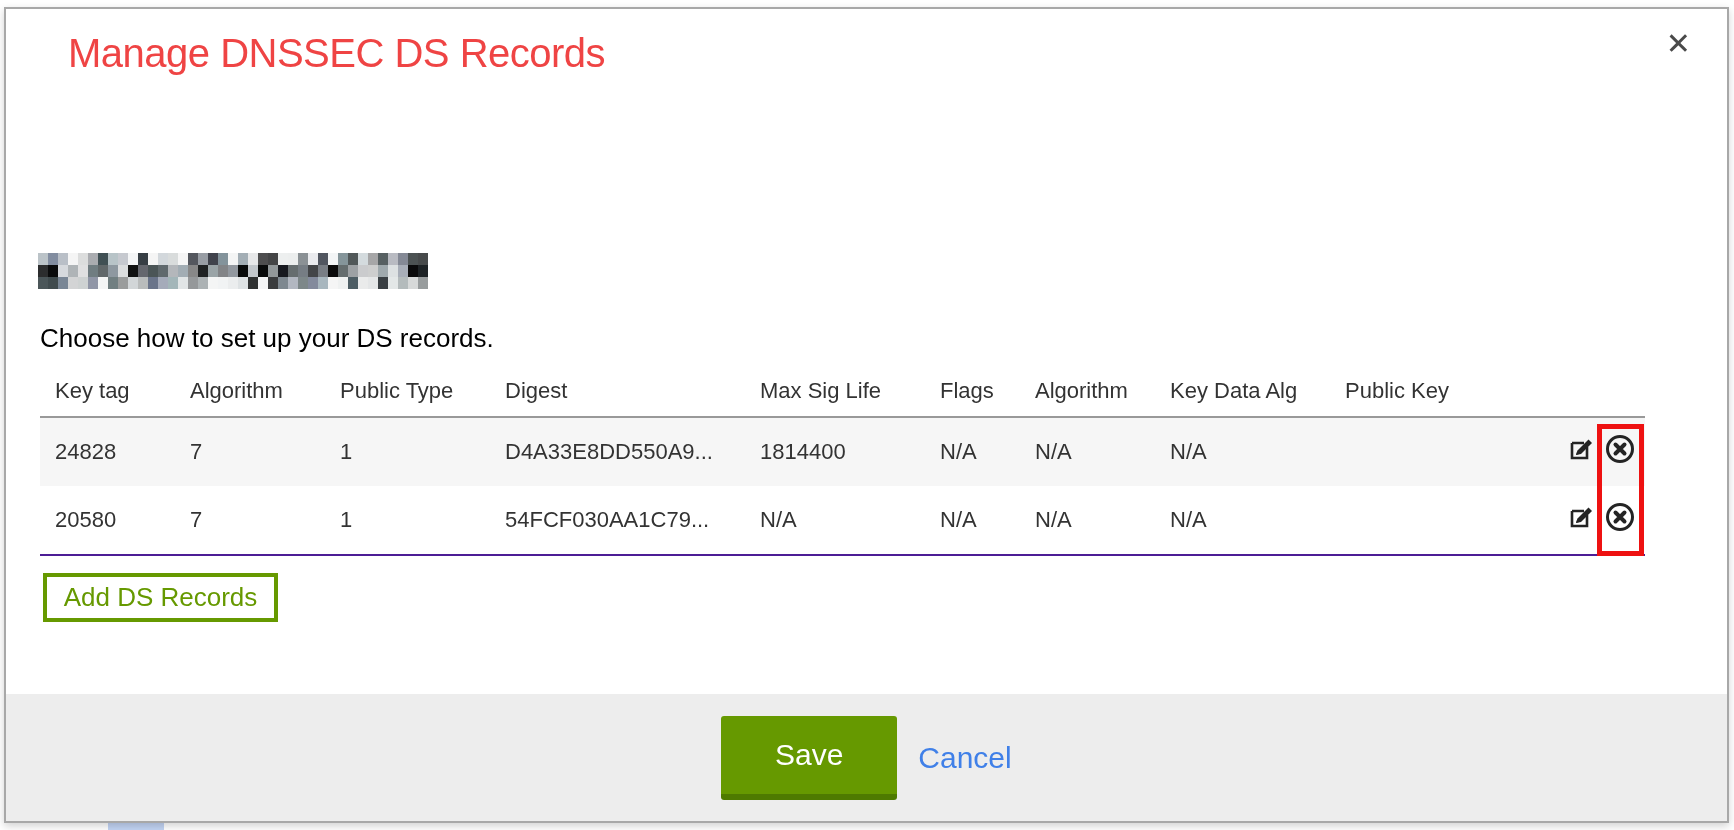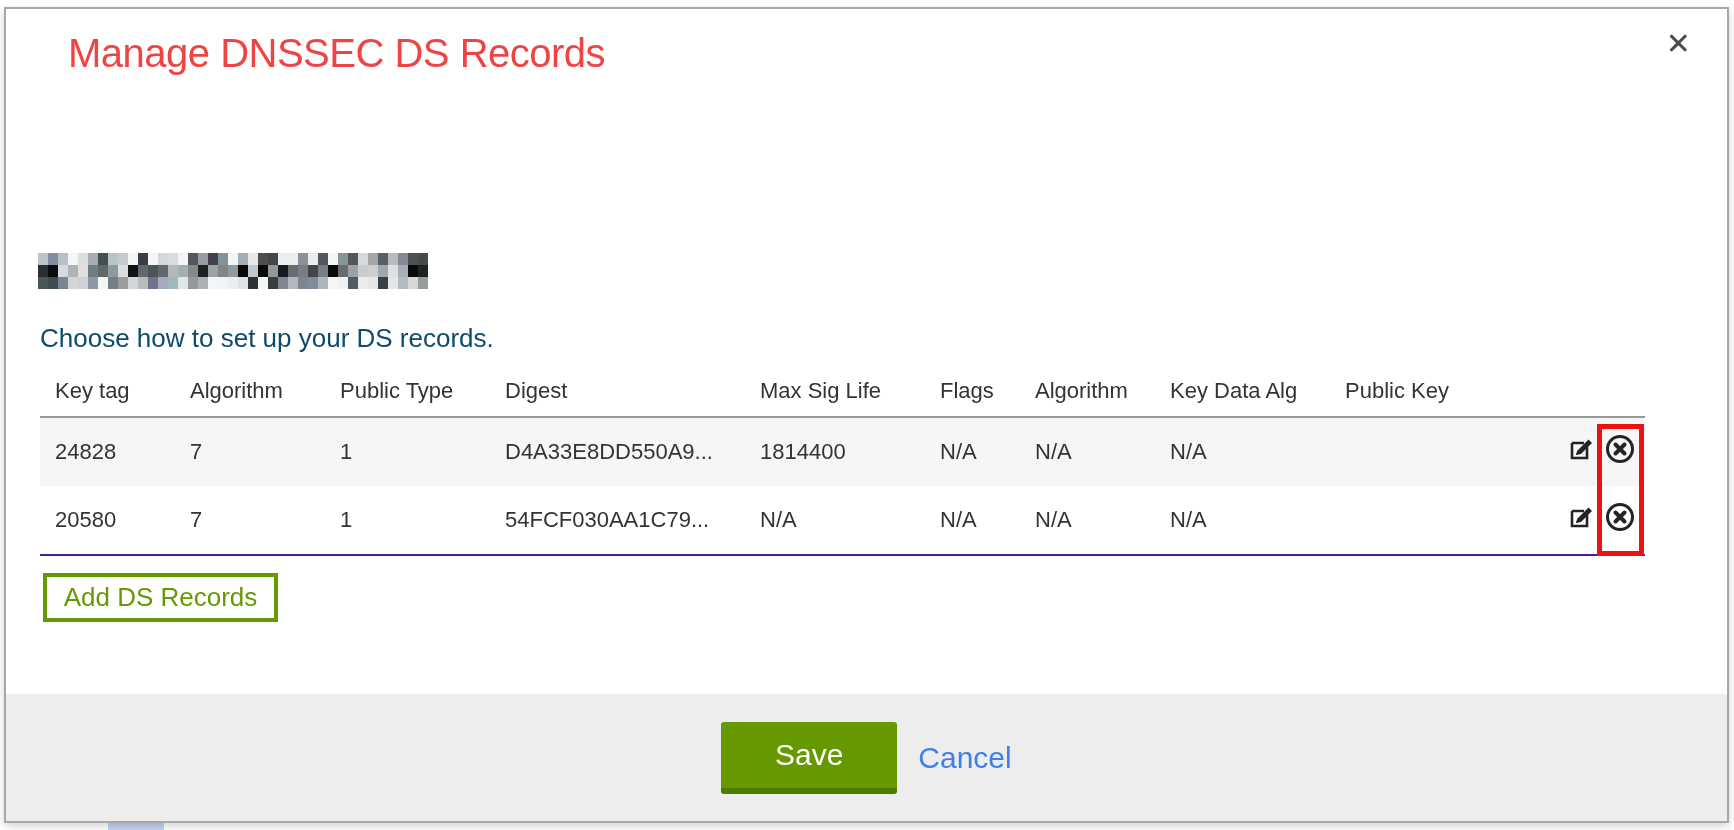--- a/index.html
+++ b/index.html
@@ -19,21 +19,21 @@
 
   .close-btn { position:absolute; right:32px; top:16px; font-size:30px;
                font-weight:bold; color:#4a4a4a; cursor:pointer; line-height:1;
                padding:4px; }
 
   .redacted-domain { position:absolute; left:32px; top:244px;
                      display:grid; grid-template-columns:repeat(39,10px);
                      grid-auto-rows:12px; }
   .redacted-domain span { display:block; width:10px; height:12px; }
 
-  .subtitle { position:absolute; left:34px; top:314px; font-size:26px; color:#0c4a6e; }
+  .subtitle { position:absolute; left:34px; top:314px; font-size:26px; color:#000000; }
 
   .ds-table { position:absolute; left:34px; top:356px; width:1605px;
               border-collapse:collapse; table-layout:fixed; font-size:22px; color:#333; }
   .ds-table th { text-align:left; font-weight:400; height:52px;
                  padding:0 0 0 15px; vertical-align:middle; color:#333; }
   .ds-table tbody { border-top:2px solid #999; border-bottom:2px solid #4c1d95; }
   .ds-table td { height:69px; padding:0 0 0 15px; vertical-align:middle; }
   .ds-table tbody tr:nth-child(1) { background:#f6f6f6; }
   .ds-table tbody tr:nth-child(2) { background:#fff; }
   .actions-cell { padding:0 10px 0 0 !important; text-align:right; white-space:nowrap; }
@@ -45,21 +45,21 @@
 
   .add-btn { position:absolute; left:37px; top:564px; width:235px; height:49px;
              background:#fff; border:4px solid var(--accent-green,#669900);
              color:var(--accent-green,#669900); font-size:26px; text-align:center;
              line-height:41px; cursor:pointer;
              font-family:"Liberation Sans","DejaVu Sans",sans-serif; }
 
   .modal-footer { position:absolute; left:0; bottom:0; width:100%; height:127px;
                   background:#ededed; display:flex; align-items:center;
                   justify-content:center; gap:21px; }
-  .save-btn { width:176px; height:72px; background:var(--accent-green,#669900);
+  .save-btn { width:176px; height:84px; background:var(--accent-green,#669900);
               border:none; border-bottom:6px solid #4e7a00; border-radius:3px;
               color:#fff; font-size:30px; cursor:pointer;
               font-family:"Liberation Sans","DejaVu Sans",sans-serif; }
   .cancel-link { font-size:30px; color:var(--cancel-blue,#4080e8);
                  cursor:pointer; text-decoration:none; }
 </style>
 </head>
 <body>
 
 <div class="bg-artifact"></div>

